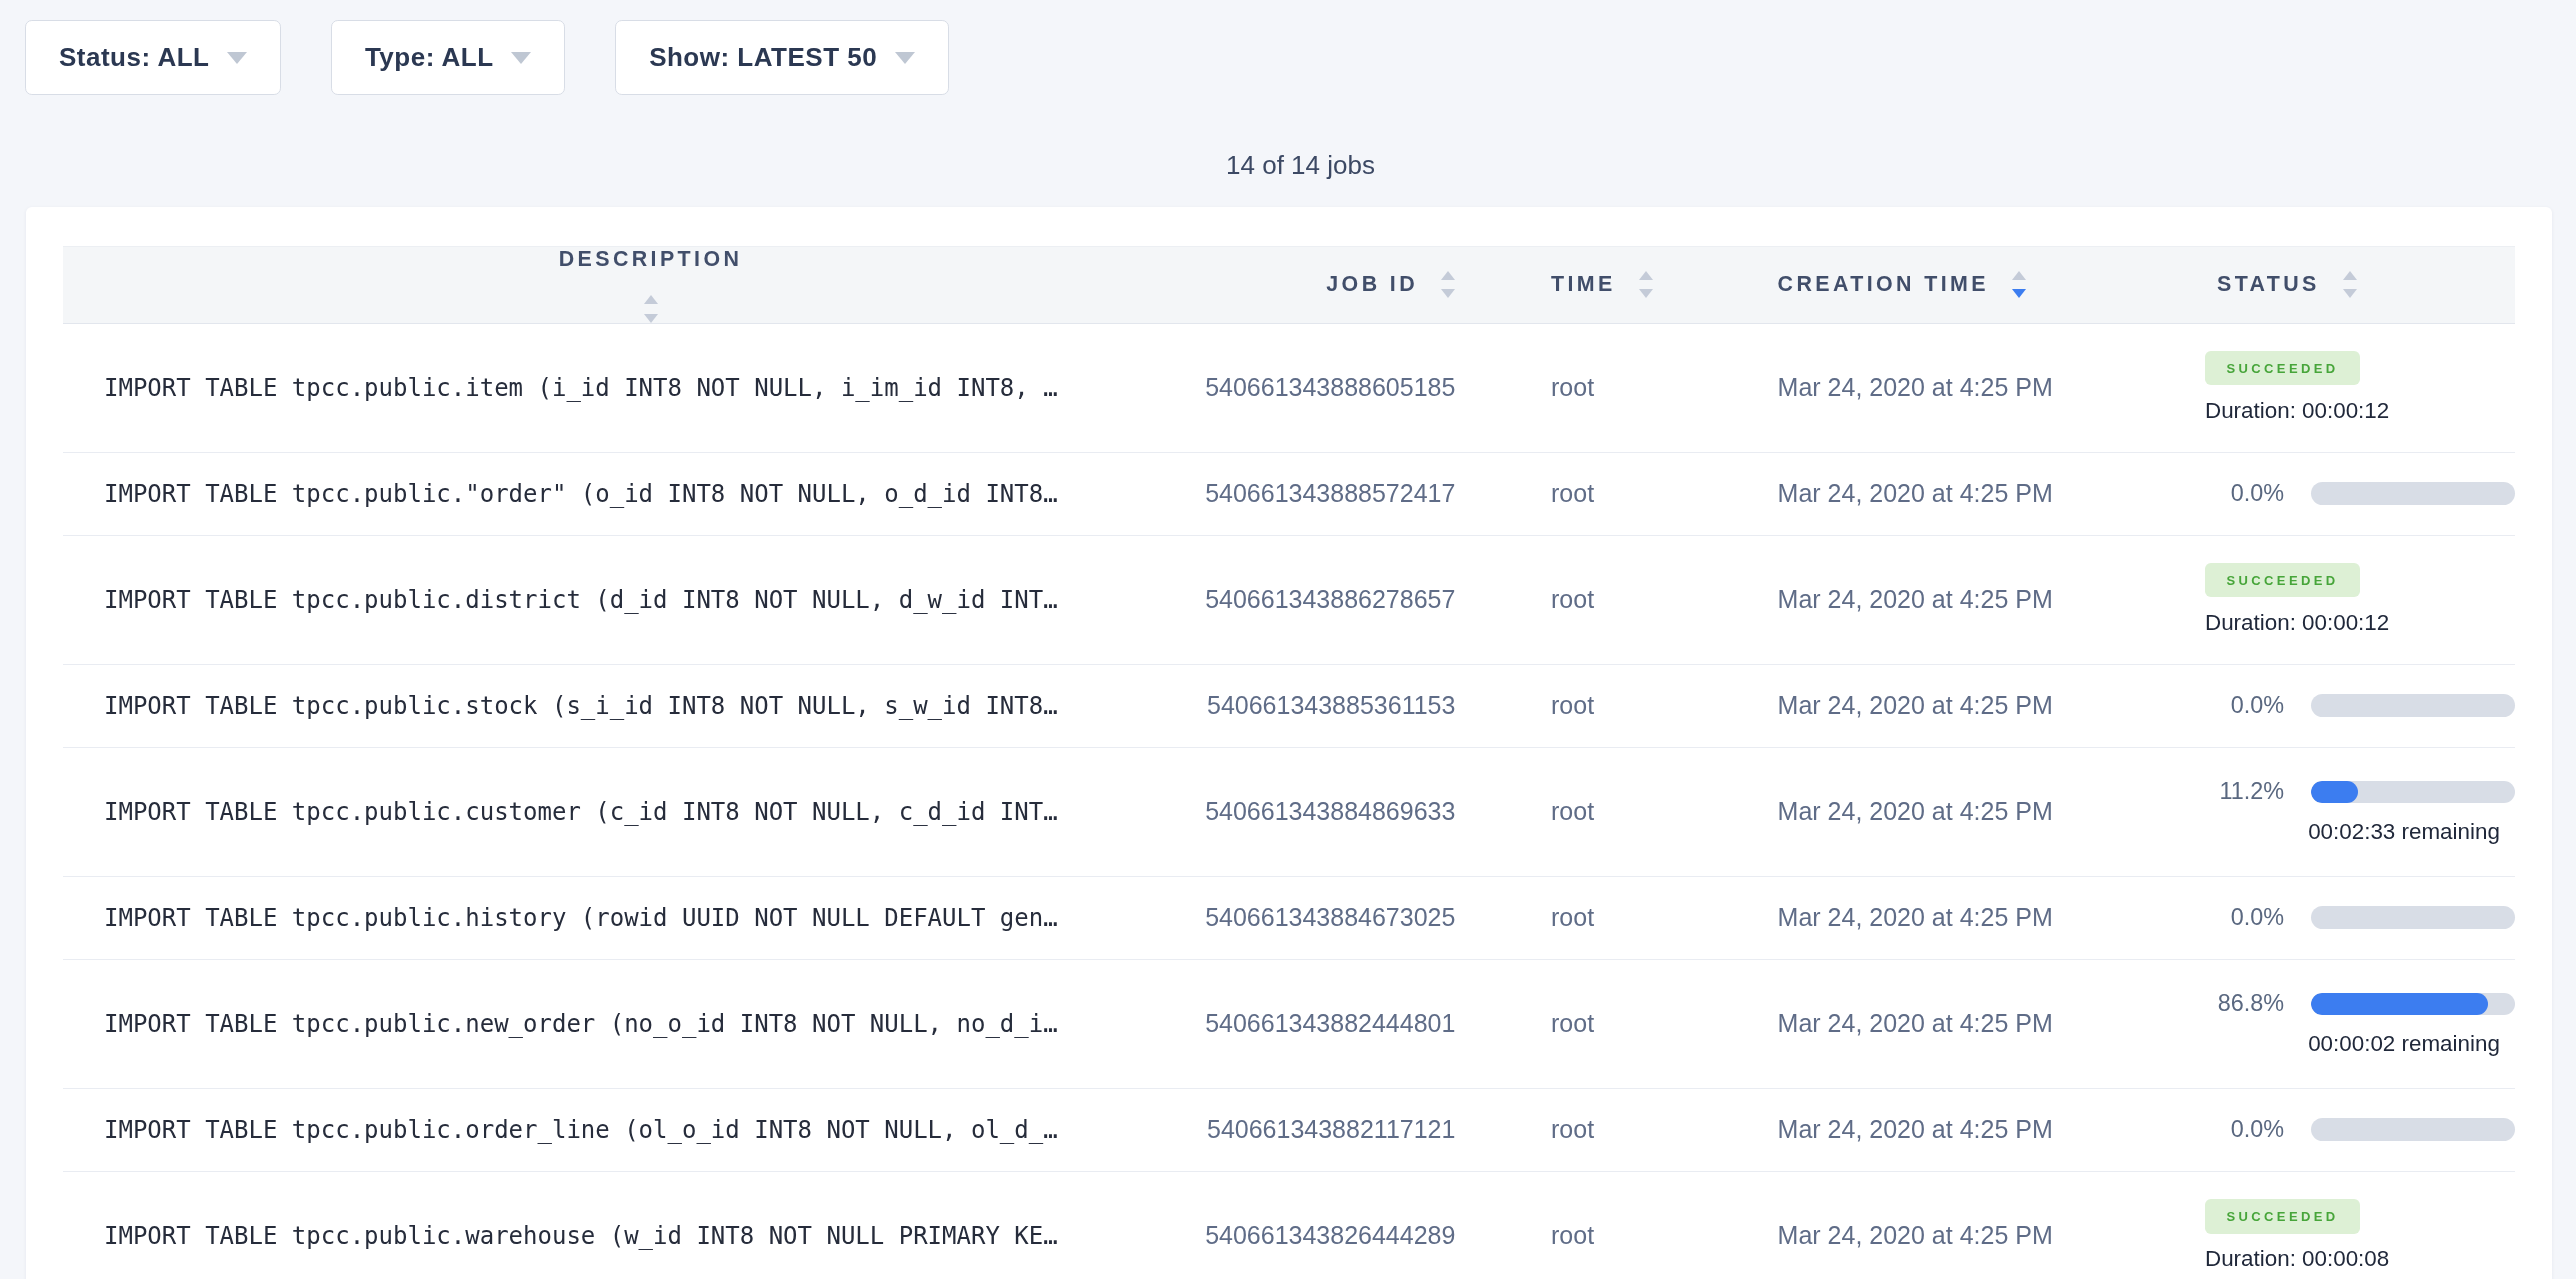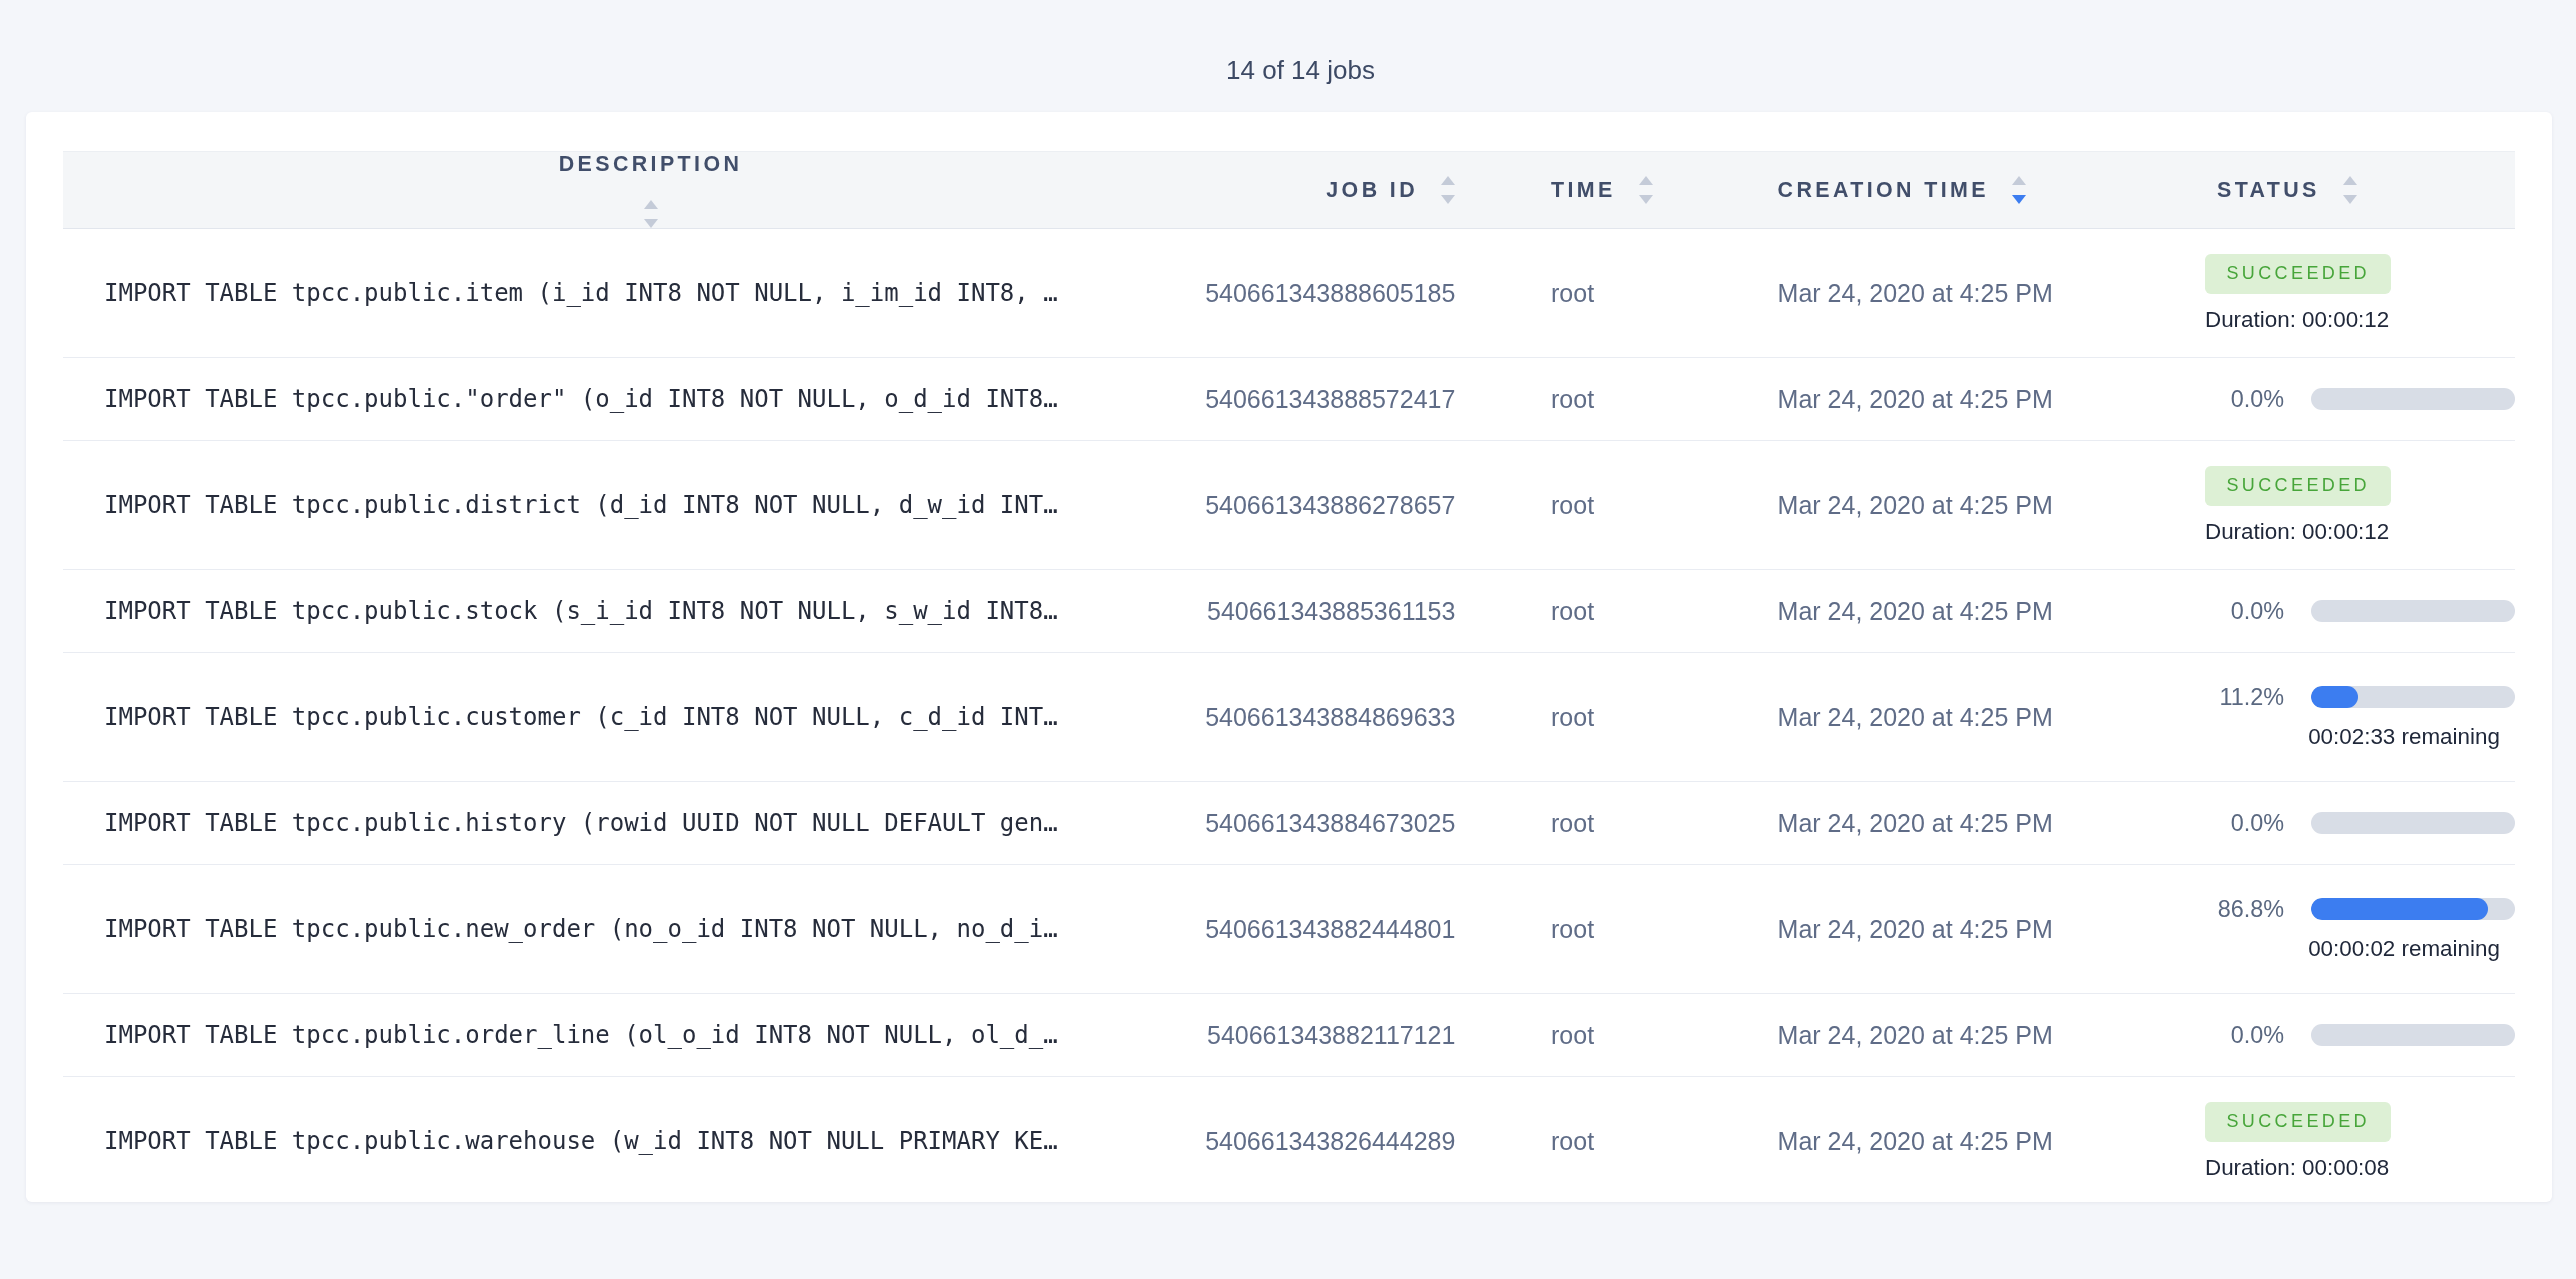--- a/index.html
+++ b/index.html
@@ -70,40 +70,54 @@
     font-family:"DejaVu Sans Mono","Liberation Mono",monospace;
     font-size:24px;color:#262C3B;white-space:nowrap;overflow:hidden;
   }
   td.c-jobid{text-align:right;padding-right:14.6px;font-size:25px;color:var(--secondary-text);}
   td.c-user{padding-left:81px;font-size:25px;color:var(--secondary-text);}
   td.c-time{padding-left:15.6px;font-size:25px;color:var(--secondary-text);white-space:nowrap;}
   td.c-status{padding-left:78px;}
   
   .badge{
     display:inline-block;background:var(--success-bg);color:var(--success-text);
-    font-size:18px;font-weight:normal;letter-spacing:3.4px;
+    font-size:13px;font-weight:bold;letter-spacing:3.4px;
     padding:9.7px 21.4px;border-radius:5.8px;
   }
   .duration{margin-top:12.7px;font-size:22.4px;color:#20283A;}
   
   .progress-line{display:flex;align-items:center;gap:27px;justify-content:space-between;}
   .pct{width:83px;text-align:right;font-size:23.4px;color:#5A6880;}
   .track{
     width:214px;height:22.4px;border-radius:11.7px;background:var(--progress-track);
     overflow:hidden;display:block;position:relative;
   }
   .fill{display:block;height:100%;border-radius:11.7px;background:var(--accent-blue);width:0;}
   .fill.nonzero{min-width:47px;}
   .remaining{margin:13.6px 0 0 92px;width:214px;text-align:center;font-size:22.4px;color:#20283A;white-space:nowrap;}
 </style>
 </head>
 <body>
 
 <div class="page">
 
+  <div class="filters">
+    <button class="dropdown">
+      <span>Status: ALL</span>
+      <span class="caret"></span>
+    </button>
+    <button class="dropdown">
+      <span>Type: ALL</span>
+      <span class="caret"></span>
+    </button>
+    <button class="dropdown">
+      <span>Show: LATEST 50</span>
+      <span class="caret"></span>
+    </button>
+  </div>
 
   <div class="summary">14 of 14 jobs</div>
 
   <div class="card">
     <table>
       <colgroup>
           <col class="c1">
           <col class="c2">
           <col class="c3">
           <col class="c4">

